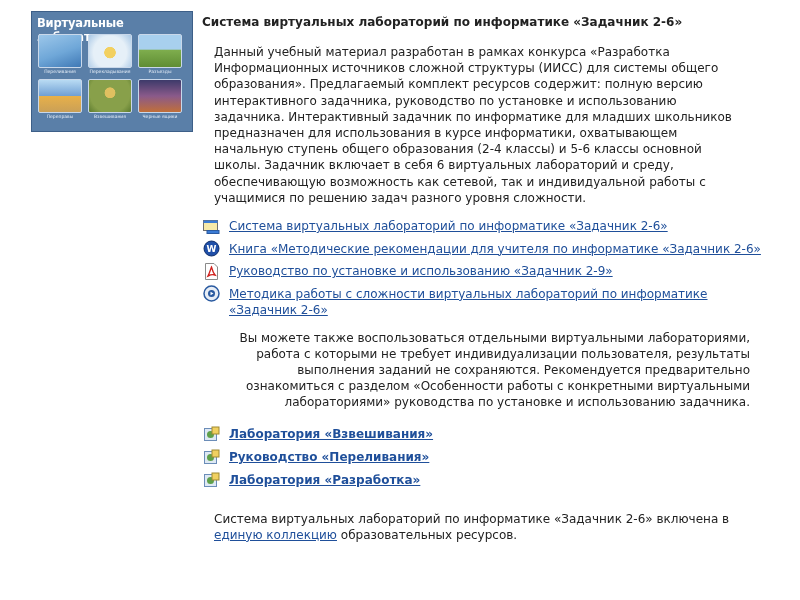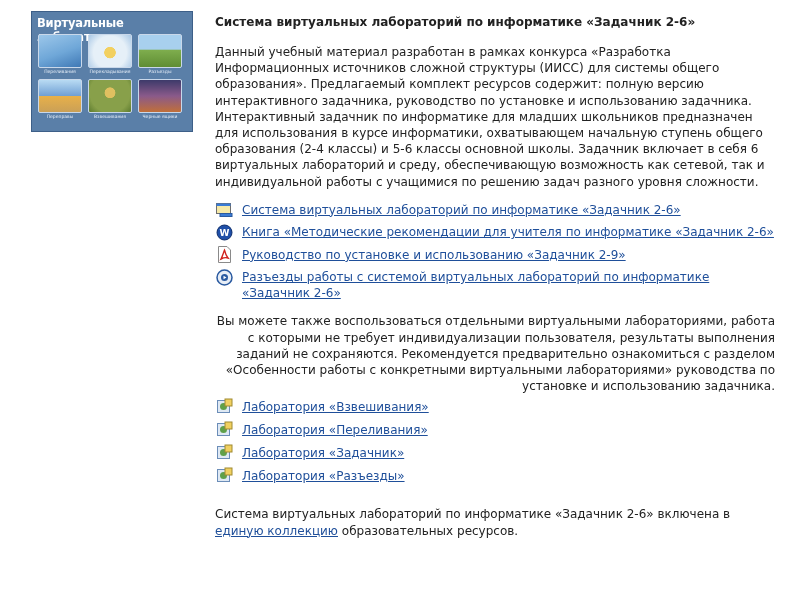--- a/index.html
+++ b/index.html
@@ -19,30 +19,30 @@
     .thumb-grid {
       position: absolute; left: 5px; top: 22px; width: 152px;
       display: grid; grid-template-columns: repeat(3, 46px); column-gap: 4px; row-gap: 2px;
     }
     .tile { display: flex; flex-direction: column; align-items: center; }
     .tile-img {
       width: 44px; height: 34px; border: 1px solid #c9d8ea; border-radius: 2px; box-sizing: border-box;
     }
     .tile-cap { color: #e6eef8; font-size: 4.5px; line-height: 7px; height: 9px; white-space: nowrap; }
 
-    .content { position: absolute; left: 215px; top: 14px; width: 560px; }
+    .content { position: absolute; left: 202px; top: 14px; width: 560px; }
     .title { font-size: 12px; font-weight: bold; color: #222; margin: 0 0 14px 0; line-height: 16px; }
-    .para { font-size: 12px; line-height: 16.2px; margin: 0; color: #222; }
+    .para { font-size: 12px; line-height: 16.2px; margin: 12px; color: #222; }
     .links { margin: 12px 0 0 0; padding: 0; list-style: none; }
     .links li { display: flex; align-items: flex-start; font-size: 12px; line-height: 16px; margin-bottom: 6.5px; }
     .links li .ico { flex: 0 0 18px; height: 16px; margin-right: 9px; display: flex; align-items: center; justify-content: center; }
     .link { color: #1f4f9a; text-decoration: underline; cursor: pointer; }
     .link.second-line { display: block; text-decoration: underline; }
     .para2 { margin-top: 12px; text-align: right; }
-    .labs { margin: 1px 0 4px 0; padding: 0; list-style: none; }
+    .labs { margin: 1px 0 4px 0; padding: 0; list-style: none; font-weight: bold; }
     .labs li { display: flex; align-items: center; font-size: 12px; line-height: 16px; height: 23px; }
     .labs li .ico { flex: 0 0 18px; height: 17px; margin-right: 9px; display: flex; align-items: center; justify-content: center; }
     .para3 { margin-top: 19px; }
   </style>
 </head>
 <body>
 
 <div class="thumb">
   <div class="thumb-title">Виртуальные лаборатории</div>
   <div class="thumb-grid">
@@ -108,21 +108,21 @@
     </li>
     <li>
       <span class="ico">
         <svg width="17" height="17" viewBox="0 0 17 17">
           <circle cx="8.5" cy="8.5" r="7.5" fill="#e8eef6" stroke="#2a5aa0" stroke-width="1.5"></circle>
           <circle cx="8.5" cy="8.5" r="3.5" fill="#2a5aa0"></circle>
           <path d="M7.5 6.8 L10.5 8.5 L7.5 10.2 Z" fill="#ffffff"></path>
         </svg>
       </span>
       <span>
-        <a class="link">Разъезды работы с системой виртуальных лабораторий по информатике</a>
+        <a class="link">Методика работы с сложности виртуальных лабораторий по информатике</a>
         <a class="link second-line">«Задачник 2-6»</a>
       </span>
     </li>
   </ul>
 
   <p class="para para2">Вы можете также воспользоваться отдельными виртуальными лабораториями, работа с которыми не требует индивидуализации пользователя, результаты выполнения заданий не сохраняются. Рекомендуется предварительно ознакомиться с разделом «Особенности работы с конкретными виртуальными лабораториями» руководства по установке и использованию задачника.</p>
 
   <ul class="labs">
     <li>
       <span class="ico">
@@ -135,38 +135,28 @@
       <a class="link">Лаборатория «Взвешивания»</a>
     </li>
     <li>
       <span class="ico">
         <svg width="17" height="17" viewBox="0 0 17 17">
             <rect x="1.5" y="2.5" width="12" height="12" fill="#dfe9f4" stroke="#6b8db8"></rect>
             <circle cx="7.5" cy="8.5" r="3.5" fill="#5fa04a"></circle>
             <rect x="9" y="1" width="7" height="7" fill="#f0d060" stroke="#a08a30"></rect>
           </svg>
       </span>
-      <a class="link">Лаборатория «Переливания»</a>
+      <a class="link">Руководство «Переливания»</a>
     </li>
     <li>
       <span class="ico">
         <svg width="17" height="17" viewBox="0 0 17 17">
             <rect x="1.5" y="2.5" width="12" height="12" fill="#dfe9f4" stroke="#6b8db8"></rect>
             <circle cx="7.5" cy="8.5" r="3.5" fill="#5fa04a"></circle>
             <rect x="9" y="1" width="7" height="7" fill="#f0d060" stroke="#a08a30"></rect>
           </svg>
       </span>
-      <a class="link">Лаборатория «Задачник»</a>
-    </li>
-    <li>
-      <span class="ico">
-        <svg width="17" height="17" viewBox="0 0 17 17">
-            <rect x="1.5" y="2.5" width="12" height="12" fill="#dfe9f4" stroke="#6b8db8"></rect>
-            <circle cx="7.5" cy="8.5" r="3.5" fill="#5fa04a"></circle>
-            <rect x="9" y="1" width="7" height="7" fill="#f0d060" stroke="#a08a30"></rect>
-          </svg>
-      </span>
-      <a class="link">Лаборатория «Разъезды»</a>
+      <a class="link">Лаборатория «Разработка»</a>
     </li>
   </ul>
 
   <p class="para para3"><span>Система виртуальных лабораторий по информатике «Задачник 2-6» включена в</span><br><a class="link">единую коллекцию</a><span> образовательных ресурсов.</span></p>
 </div>
 
 </body></html>

